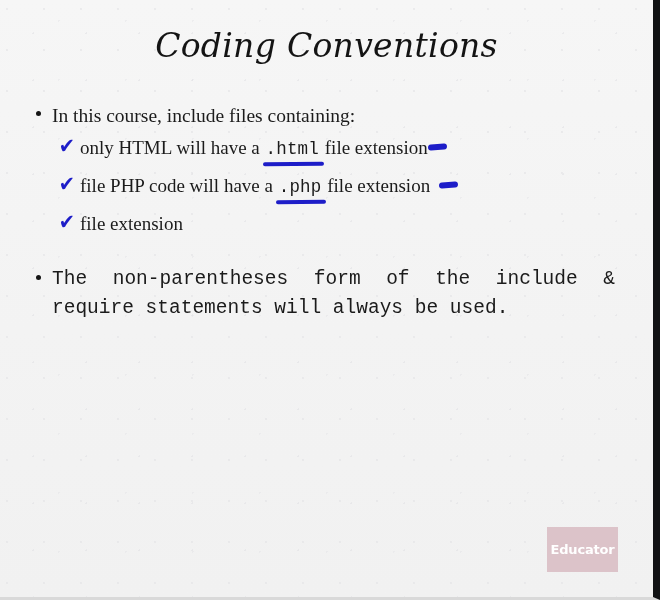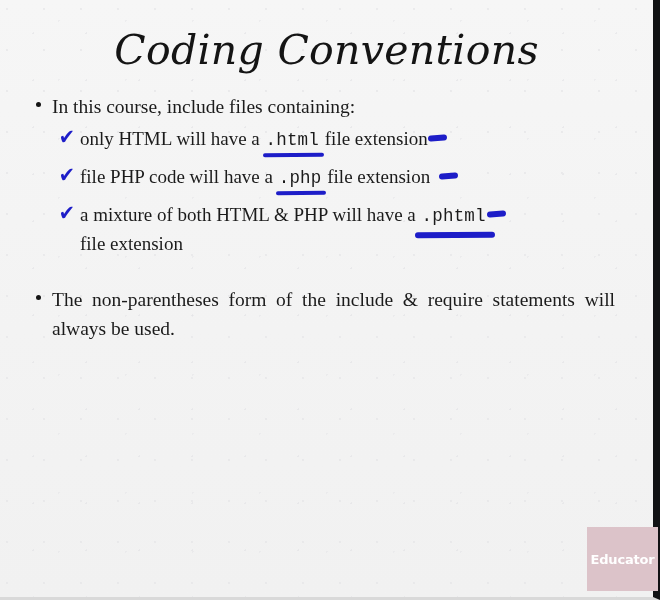--- a/index.html
+++ b/index.html
@@ -32,21 +32,21 @@
 
   
   #title {
     position: absolute;
     left: 0;
     top: 26px;
     width: 653px;
     text-align: center;
     font-family: "DejaVu Serif", "Liberation Serif", serif;
     font-style: italic;
-    font-size: 41px;
+    font-size: 33px;
     font-weight: 400;
     letter-spacing: 0.3px;
     color: #141414;
     white-space: nowrap;
   }
 
   
   #body {
     position: absolute;
     left: 0;
@@ -64,29 +64,30 @@
   }
   .bullet-row .dot {
     position: absolute;
     left: 36px;
     top: 10px;
     width: 5px;
     height: 5px;
     border-radius: 50%;
     background: #151515;
   }
-  .bullet-text { display: block; }
+  .bullet-text { display: block; margin-top: 9px; }
 
   #bullet-1 { margin-bottom: 4px; }
 
   
   #bullet-2 {
     margin-top: 28px;
     padding-left: 52px;
     padding-right: 38px;
+    font-family: Liberation Mono, monospace;
   }
   #bullet-2 .bullet-text {
     text-align: justify;
     text-align-last: left;
   }
 
   
   .check-item {
     position: relative;
     padding-left: 80px;
@@ -145,24 +146,24 @@
     border-radius: 3px;
     vertical-align: 4px;
     transform: rotate(-4deg);
   }
   .dash.tight { margin-left: 0px; }
   .dash.gap   { margin-left: 9px; }
 
   
   #logo {
     position: absolute;
-    left: 587px;
+    left: 547px;
     top: 527px;
     width: 71px;
-    height: 64px;
+    height: 45px;
     background: #dcc3c9;
     display: flex;
     align-items: center;
     justify-content: center;
   }
   #logo-text {
     font-family: "DejaVu Sans", "Liberation Sans", sans-serif;
     font-weight: bold;
     font-size: 13px;
     color: #ffffff;
@@ -192,23 +193,20 @@
 
     <div class="check-item">
       <span class="check-mark">✔</span>
       <span class="check-line">
         <span>file PHP code will have a </span><span class="code"><span>.php</span><span class="ul"></span></span><span> file extension</span><span class="dash gap"></span>
       </span>
     </div>
 
     <div class="check-item">
       <span class="check-mark">✔</span>
-      <span class="check-line">
-        <span>a mixture of both HTML &amp; PHP will have a </span><span class="code thick"><span>.phtml</span><span class="ul"></span></span><span class="dash tight"></span>
-      </span>
       <span class="check-line">file extension</span>
     </div>
 
     <div class="bullet-row" id="bullet-2">
       <span class="dot"></span>
       <span class="bullet-text">The non-parentheses form of the include &amp; require statements will always be used.</span>
     </div>
 
   </div>
 

